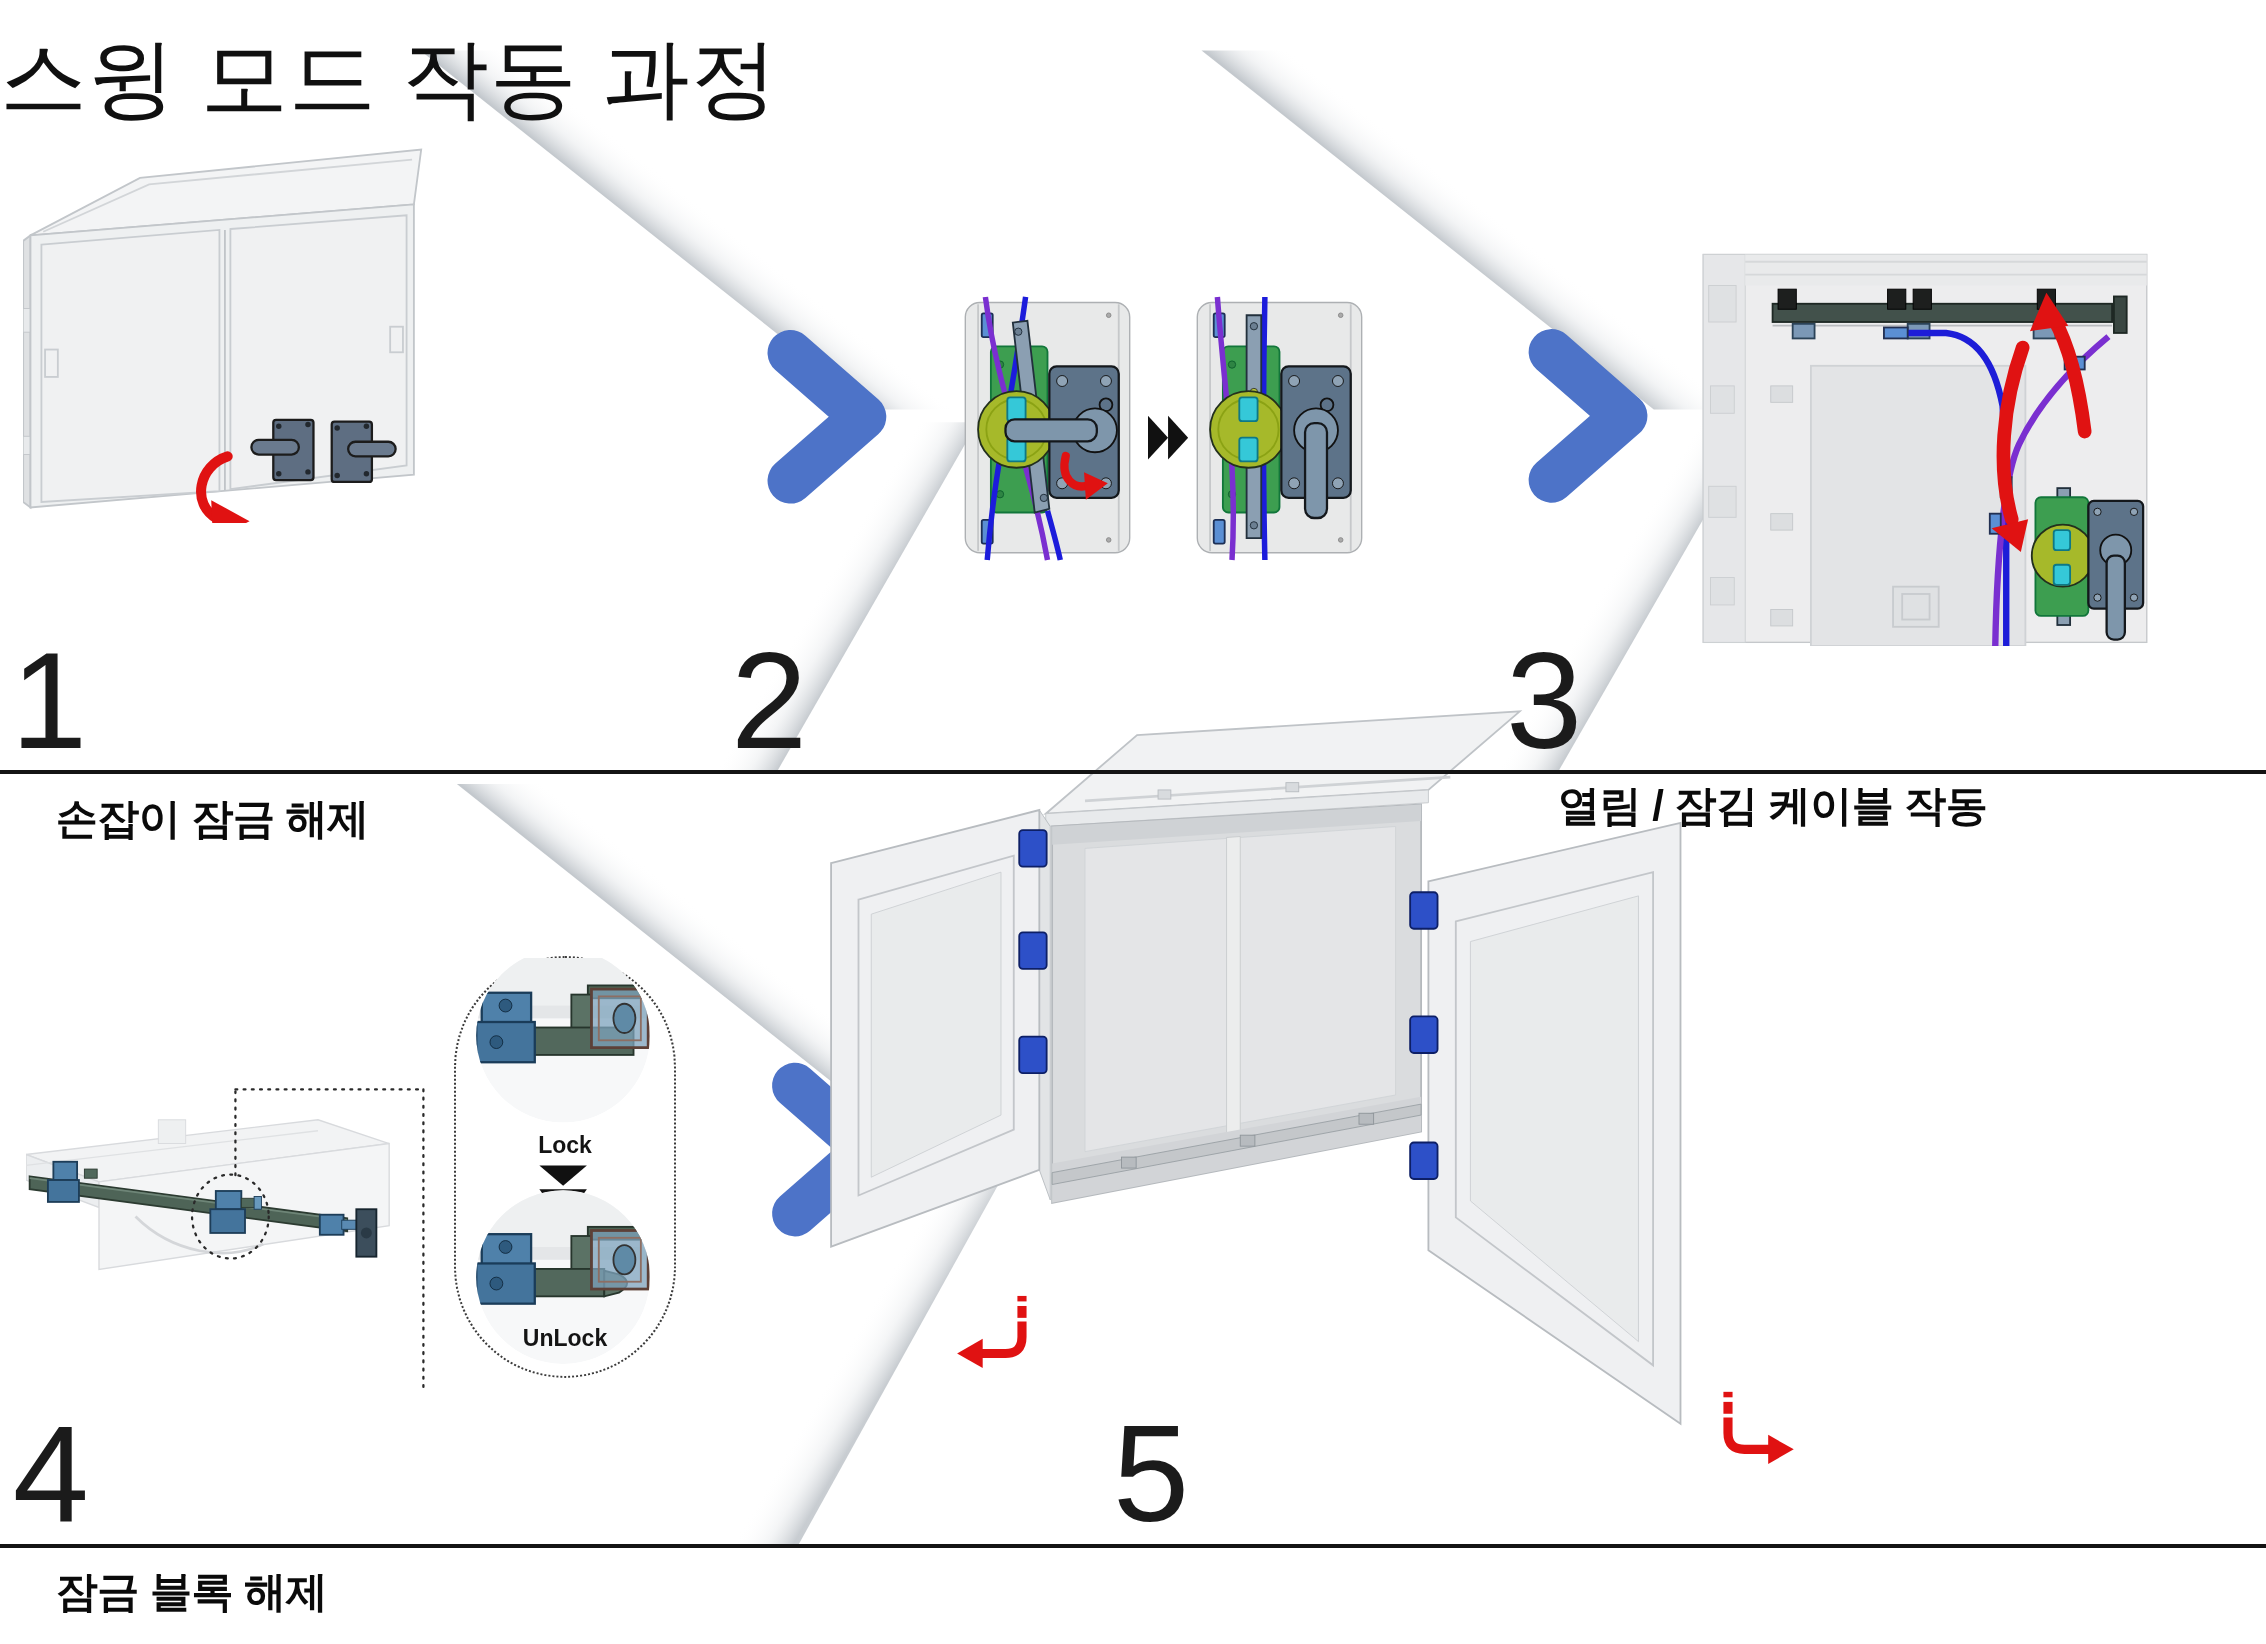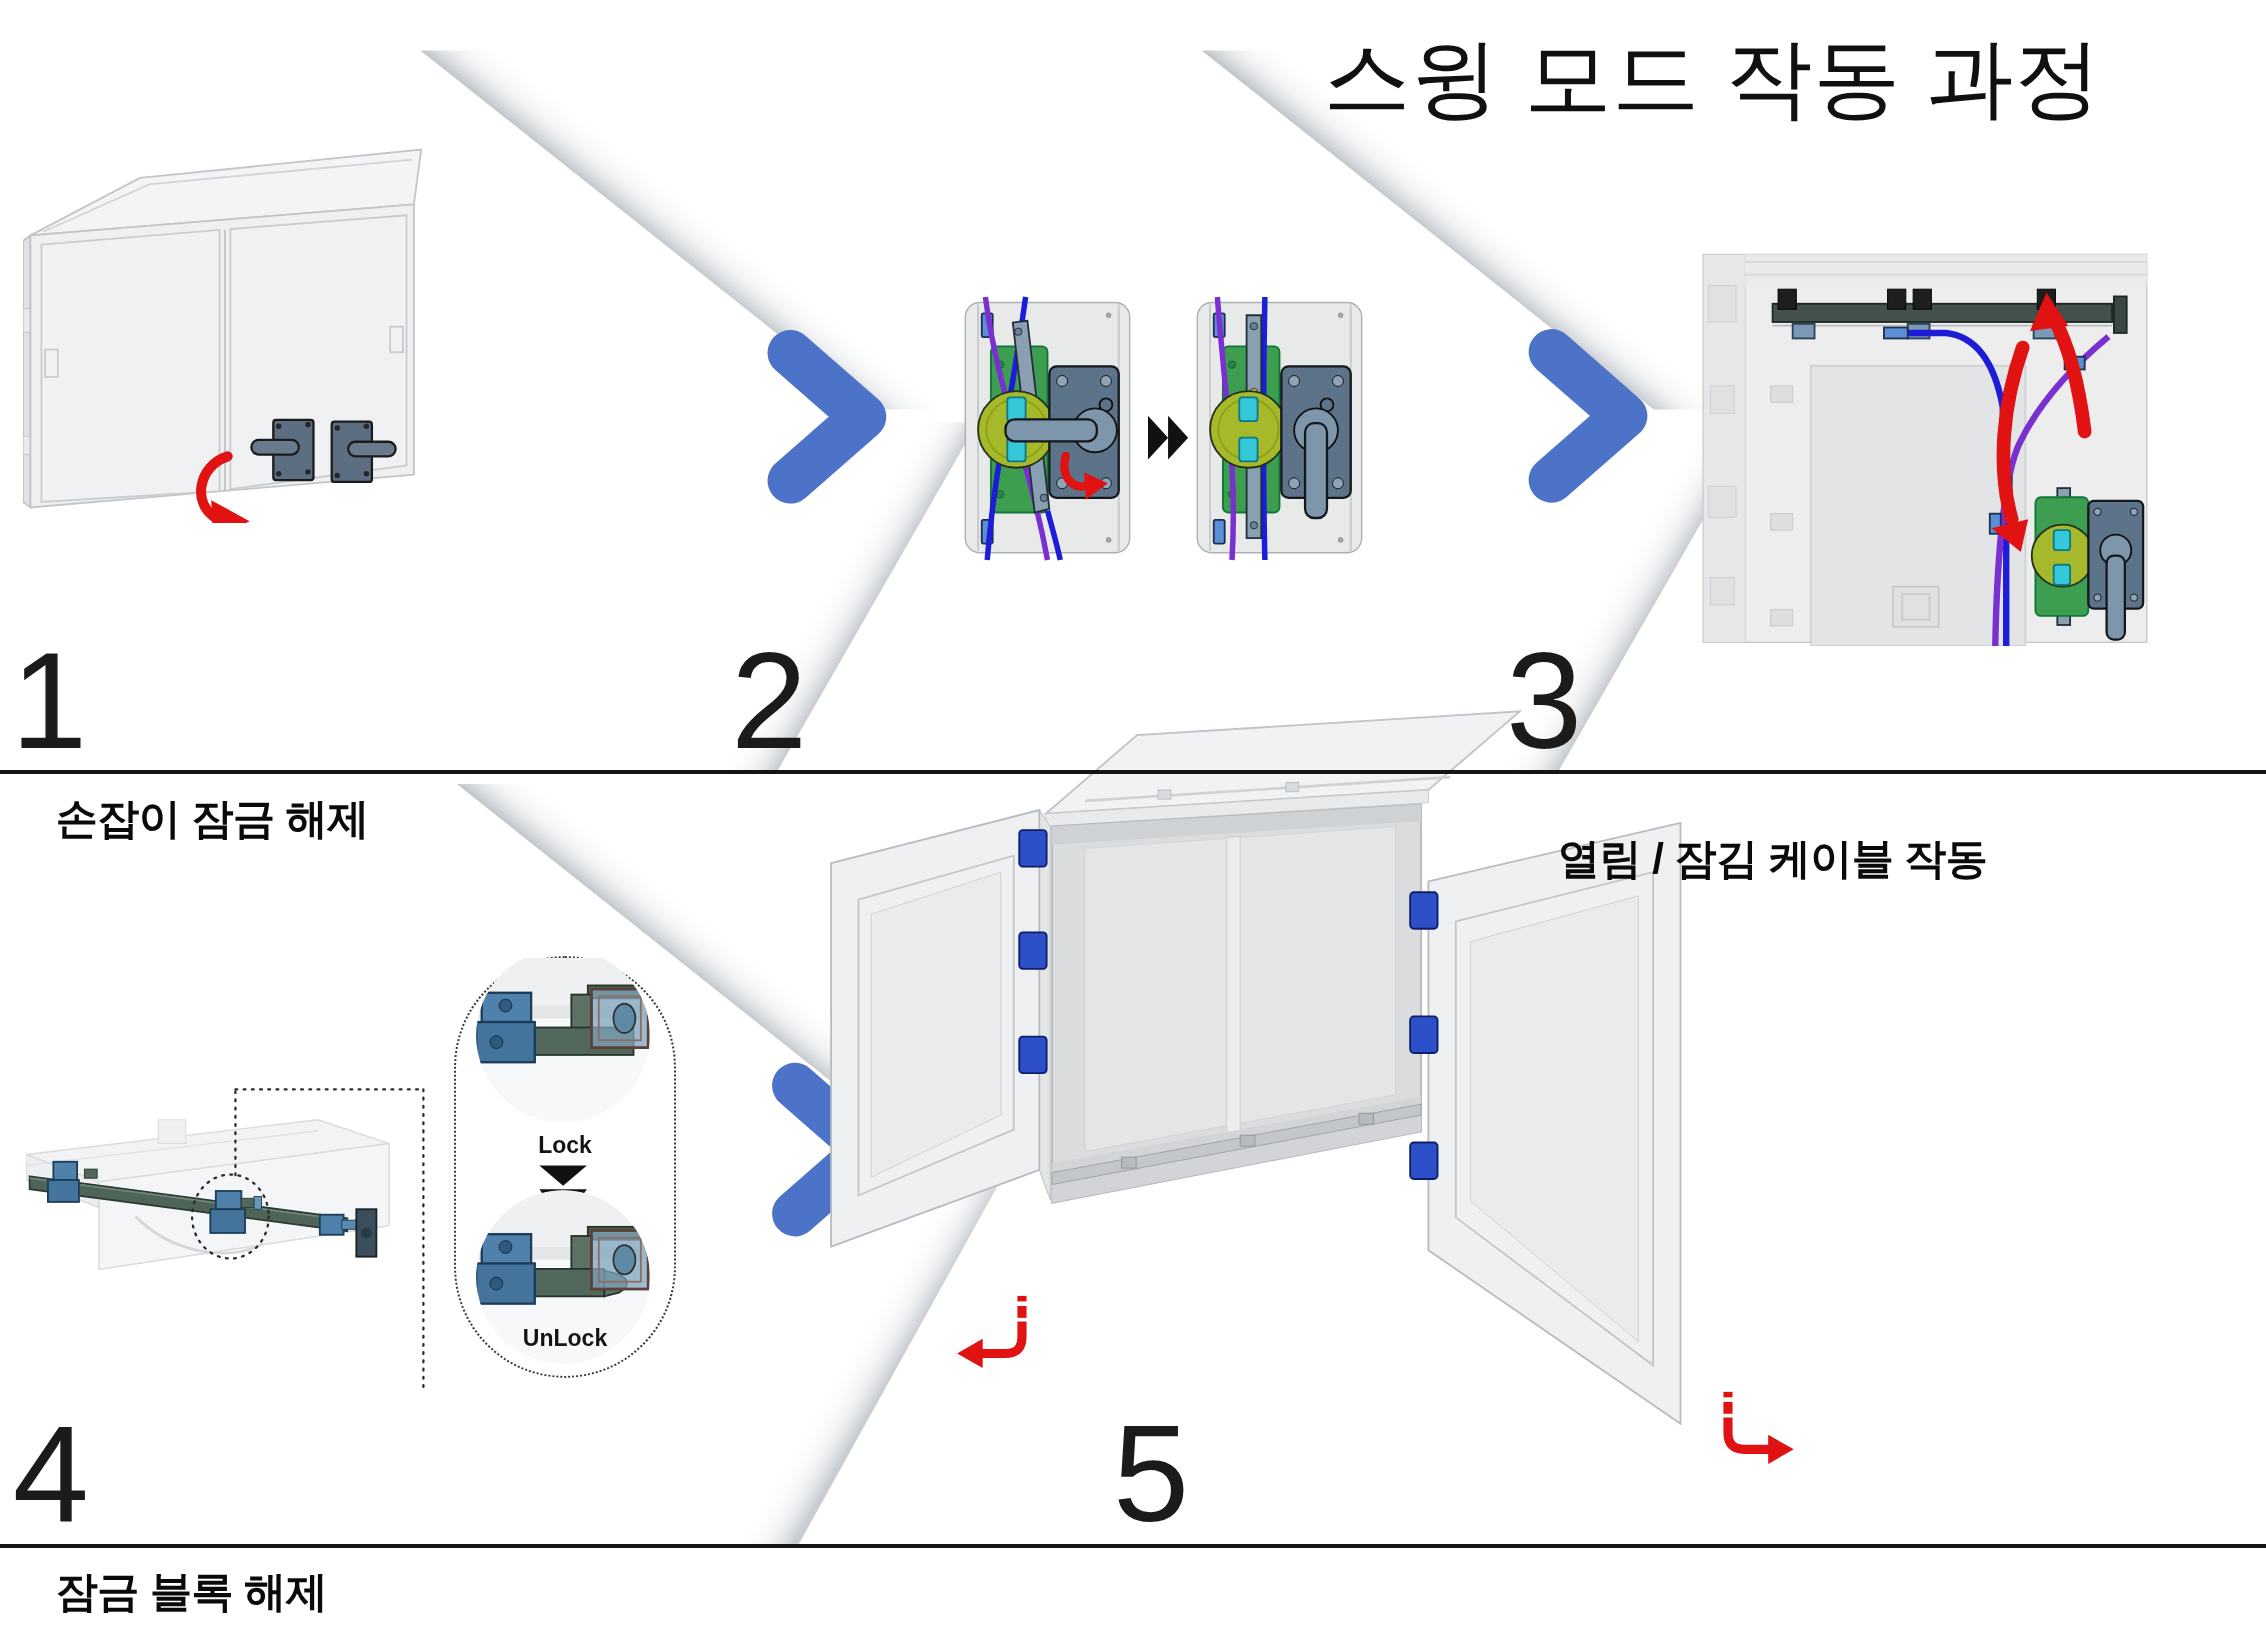--- a/index.html
+++ b/index.html
@@ -3,21 +3,21 @@
 <meta charset="utf-8">
 <style>
   html,body{margin:0;padding:0;background:#fff;}
   .canvas{position:relative;width:2266px;height:1645px;background:#ffffff;overflow:hidden;
           font-family:"Liberation Sans","DejaVu Sans",sans-serif;}
   .fig{position:absolute;}
   .underlay{position:absolute;left:0;top:0;}
   .rule{position:absolute;left:0;width:2266px;height:3.7px;background:#141414;}
   .step-number{position:absolute;font-size:137px;font-weight:300;color:#1b1b1b;line-height:1;}
   .step-label{position:absolute;font-size:42px;font-weight:700;color:#0a0a0a;letter-spacing:-0.5px;white-space:nowrap;margin-left:43px;}
-  .title{position:absolute;left:0;top:20px;width:2102px;text-align:right;
+  .title{position:absolute;left:0;top:20px;width:2102px;text-align:left;
          font-size:87px;font-weight:500;color:#101010;letter-spacing:0.9px;white-space:nowrap;}
   .inset{position:absolute;left:454px;top:956px;width:222px;height:422px;
          border:2.7px dotted #3a3a3a;border-radius:119px;box-sizing:border-box;background:#fff;}
   .inset-label{position:absolute;left:0;width:100%;text-align:center;font-size:23px;font-weight:600;color:#141414;}
   .lock-label{top:174px;}
   .unlock-label{top:367px;}
 </style>
 </head>
 <body>
 
@@ -391,18 +391,18 @@
   <div class="rule" style="top:770px"></div>
   <div class="rule" style="top:1544px"></div>
 
   <div class="step-number" style="left:11px;top:632px">1</div>
   <div class="step-number" style="left:731px;top:632px">2</div>
   <div class="step-number" style="left:1506px;top:632px">3</div>
   <div class="step-number" style="left:12.8px;top:1405px">4</div>
   <div class="step-number" style="left:1113px;top:1405px">5</div>
 
   <div class="step-label" style="left:12.8px;top:791px">손잡이 잠금 해제</div>
-  <div class="step-label" style="left:1515px;top:831px">열림 / 잠김 케이블 작동</div>
+  <div class="step-label" style="left:1515px;top:778px">열림 / 잠김 케이블 작동</div>
   <div class="step-label" style="left:12.8px;top:1564px">잠금 블록 해제</div>
 
   <div class="title">스윙 모드 작동 과정</div>
 </div>
 
 
 </body></html>

